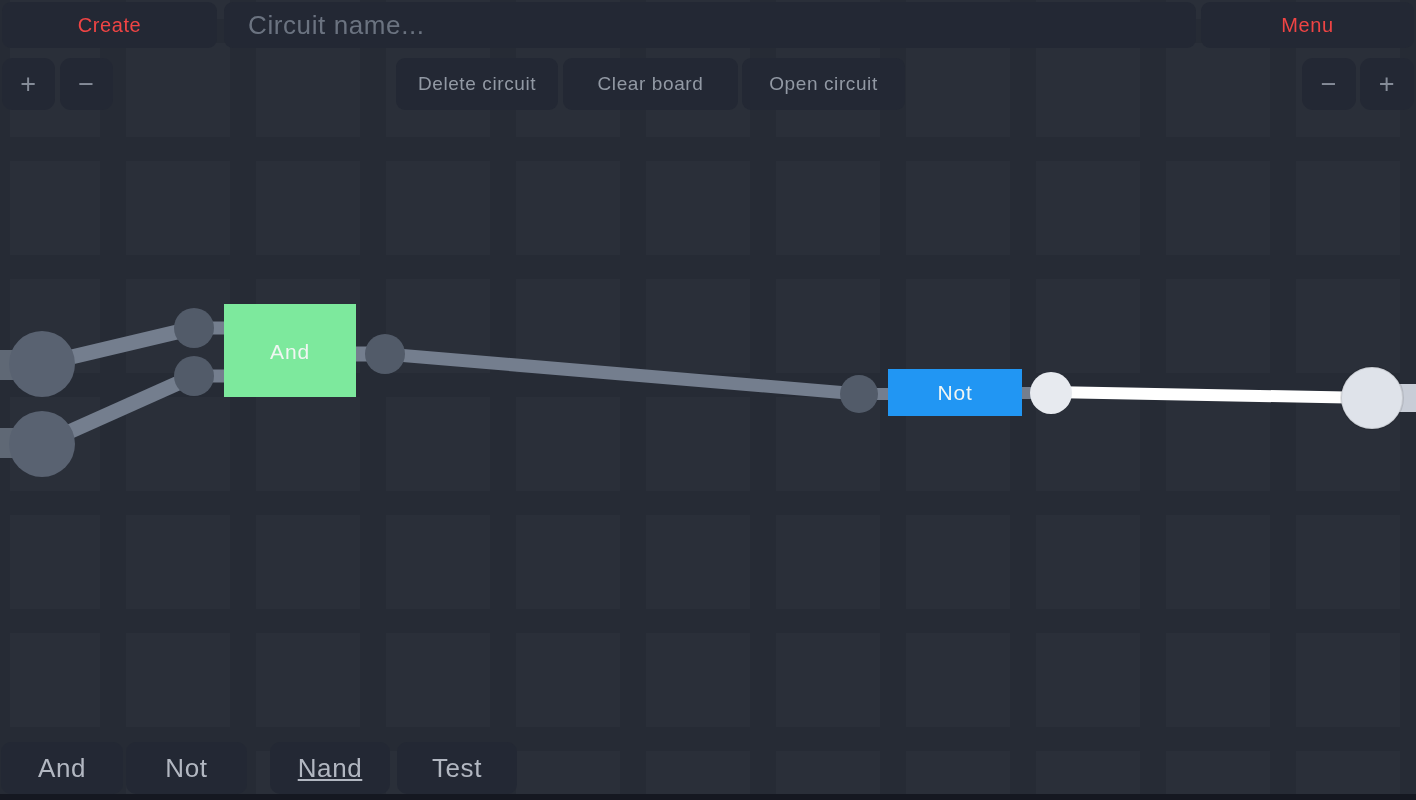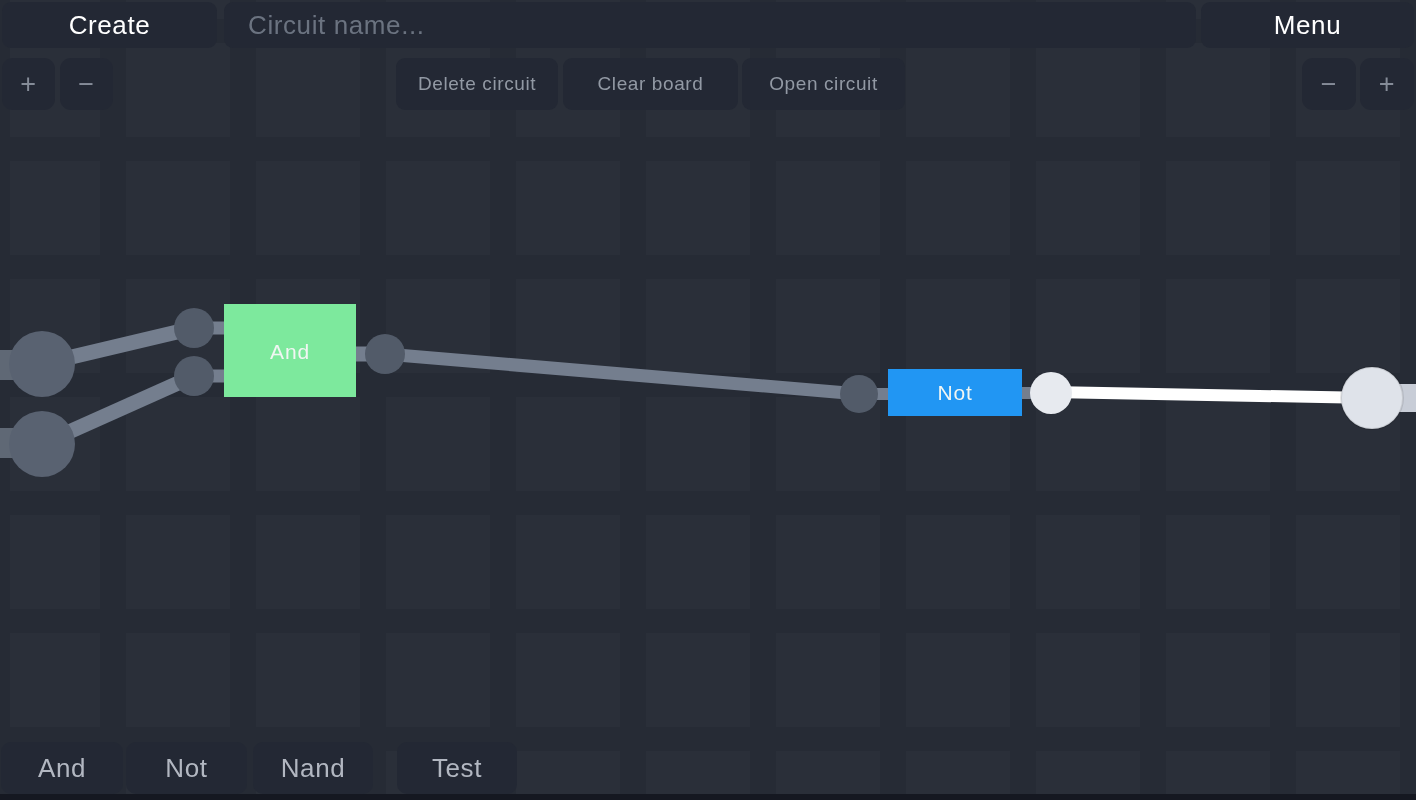--- a/index.html
+++ b/index.html
@@ -22,21 +22,21 @@
   .btn {
     position: absolute;
     background: #232834;
     border-radius: 9px;
     display: flex; align-items: center; justify-content: center;
     color: #b9bdc6;
     letter-spacing: 0.6px;
     cursor: default;
     user-select: none;
   }
-  .btn.top    { top: 2px;  height: 46px; font-size: 26px; color: #ffffff; }
+  .btn.top    { top: 2px;  height: 46px; font-size: 20px; color: #ef4444; }
   .btn.tool   { top: 58px; height: 52px; font-size: 19px; color: #9299a4; }
   .btn.square { top: 58px; height: 52px; font-size: 27px; color: #858c98; border-radius: 11px; }
   .btn.pal    { top: 742px; height: 52px; font-size: 26px; color: #b2b7c1; border-radius: 10px; }
 
   input.name-input {
     position: absolute; top: 2px; left: 224px; width: 972px; height: 46px;
     background: #232834; border: none; outline: none; border-radius: 9px;
     padding: 0 24px; font-family: "Liberation Sans", sans-serif;
     font-size: 26px; letter-spacing: 0.6px; color: #3b82f6;
   }
@@ -112,18 +112,18 @@
 
     <div class="btn tool" style="left:396px; width:162px;">Delete circuit</div>
     <div class="btn tool" style="left:563px; width:175px;">Clear board</div>
     <div class="btn tool" style="left:742px; width:163px;">Open circuit</div>
 
     <div class="btn square" style="left:1302px; width:54px;">−</div>
     <div class="btn square" style="left:1360px; width:54px;">+</div>
 
     <div class="btn pal" style="left:1px; width:122px;">And</div>
     <div class="btn pal" style="left:126px; width:121px;">Not</div>
-    <div class="btn pal" style="left:253px; width:120px;">Nand</div>
+    <div class="btn pal" style="left:270px; width:120px;text-decoration:underline;">Nand</div>
     <div class="btn pal" style="left:397px; width:120px;">Test</div>
   </div>
 
   <div class="bottom-strip"></div>
 </div>
 
 </body></html>

